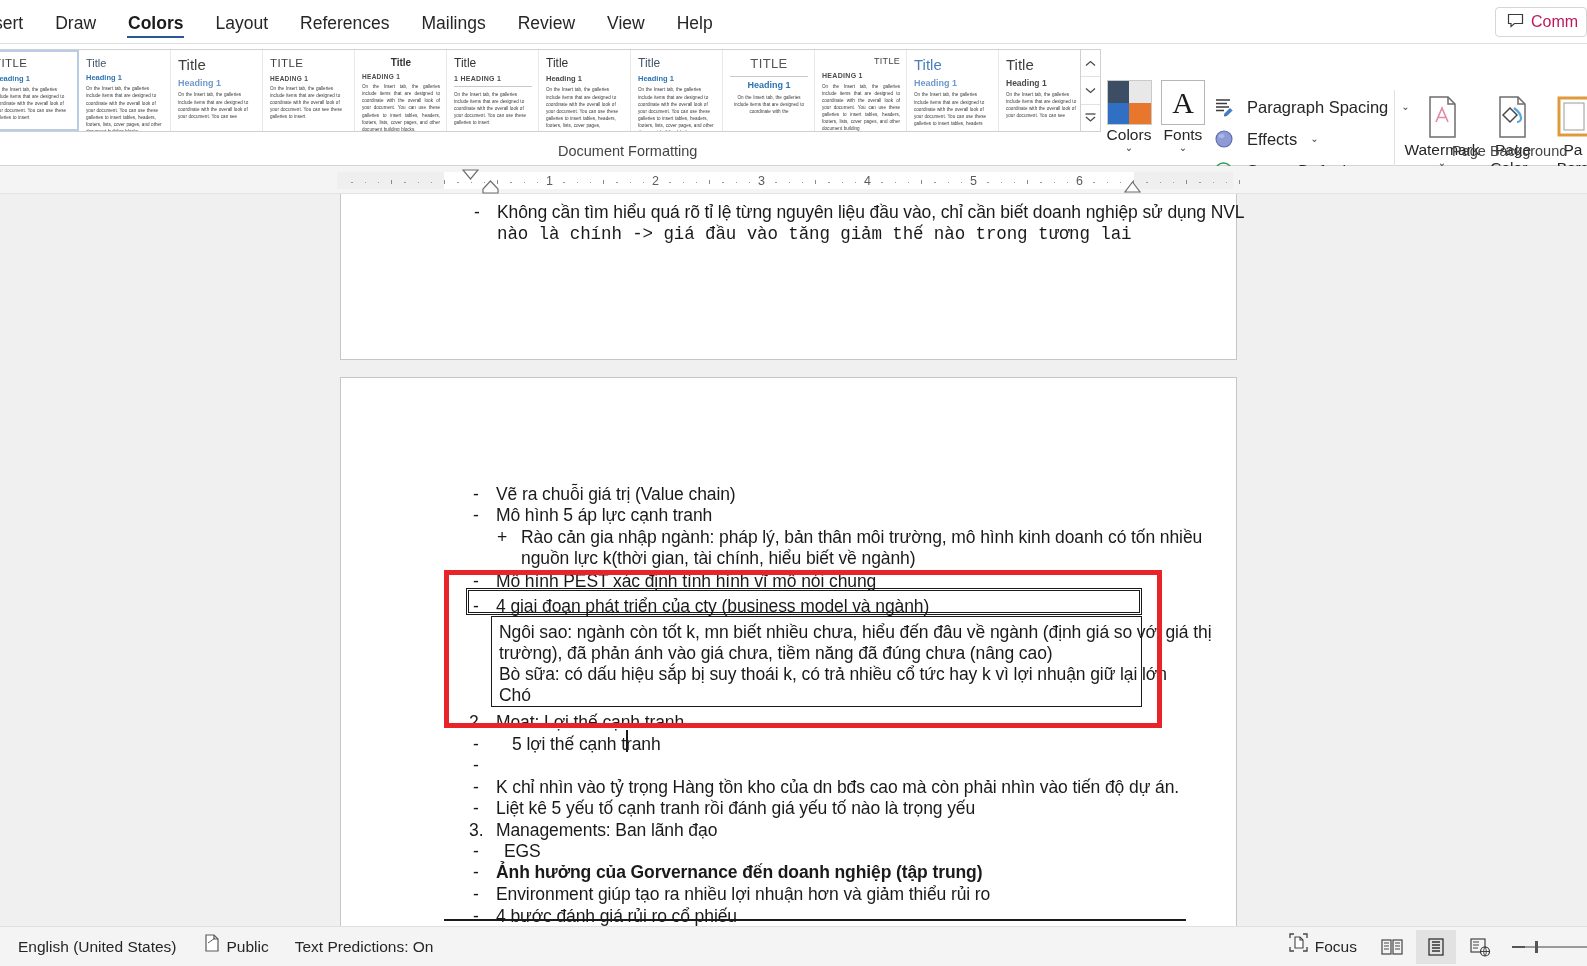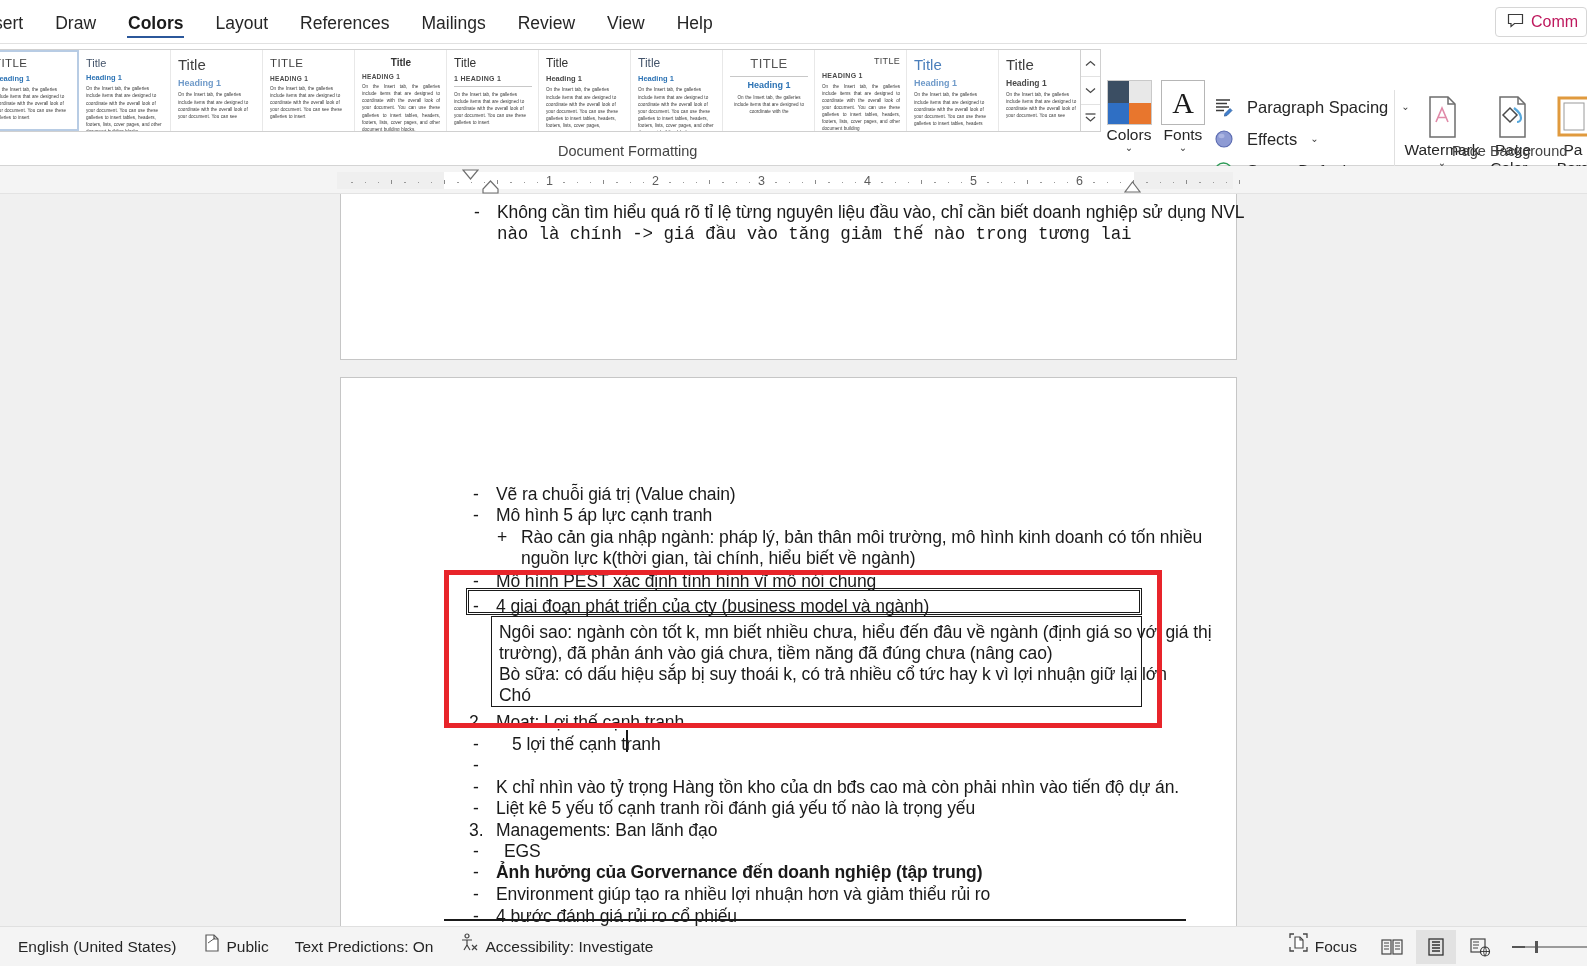--- a/index.html
+++ b/index.html
@@ -565,30 +565,20 @@
           <path d="M3 1h8l4 4v12H3z" fill="#fff" stroke="#5a5a5a" stroke-width="1.2"></path>
           <path d="M11 1v4h4" fill="none" stroke="#5a5a5a" stroke-width="1.2"></path>
           <path d="M5 9l7-5" stroke="#5a5a5a" stroke-width="1"></path>
         </svg>
     </span>
     <span>Public</span>
   </div>
   <div class="sb-item">
     <span>Text Predictions: On</span>
   </div>
-  <div class="sb-item">
-    <span>
-      <svg width="19" height="19" viewBox="0 0 19 19">
-        <circle cx="8" cy="3" r="2" fill="none" stroke="#444" stroke-width="1.2"></circle>
-        <path d="M3 7h10M8 7v5M8 12l-3 5M8 12l3 5" fill="none" stroke="#444" stroke-width="1.2"></path>
-        <path d="M13 12l5 5M18 12l-5 5" stroke="#444" stroke-width="1.2"></path>
-      </svg>
-    </span>
-    <span>Accessibility: Investigate</span>
-  </div>
 
   <div class="sb-right">
     <div class="sb-item">
       <span>
         <svg width="19" height="19" viewBox="0 0 19 19">
           <path d="M1 5V1h4M14 1h4v4M18 14v4h-4M5 18H1v-4" fill="none" stroke="#444" stroke-width="1.3"></path>
           <path d="M6 4h5l3 3v8H6z" fill="#fff" stroke="#444" stroke-width="1.1"></path>
           <path d="M11 4v3h3" fill="none" stroke="#444" stroke-width="1.1"></path>
         </svg>
       </span>

